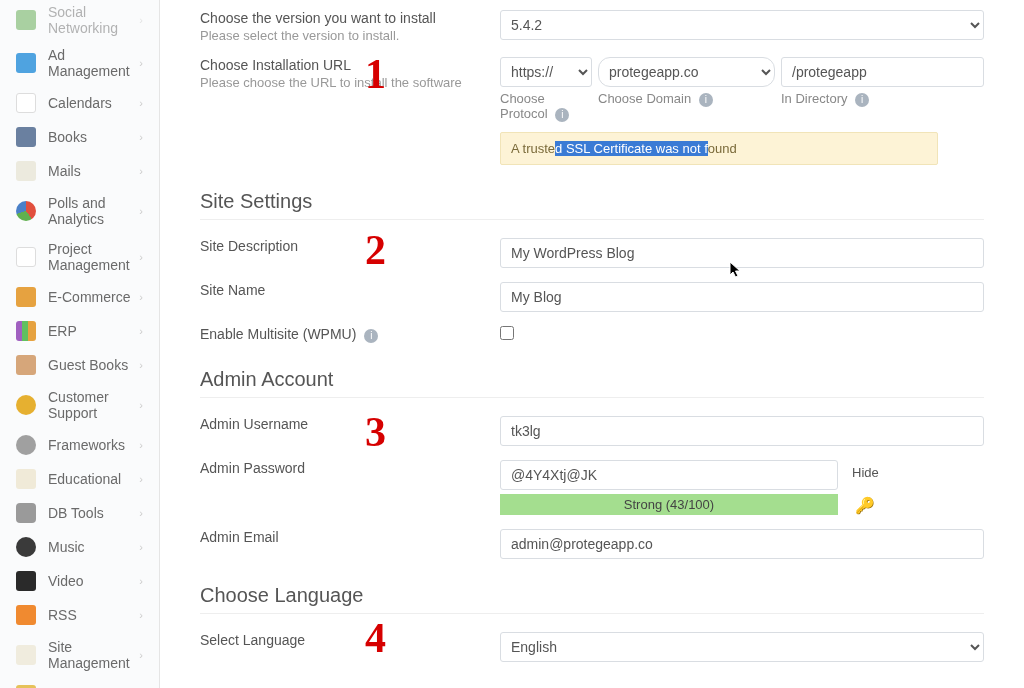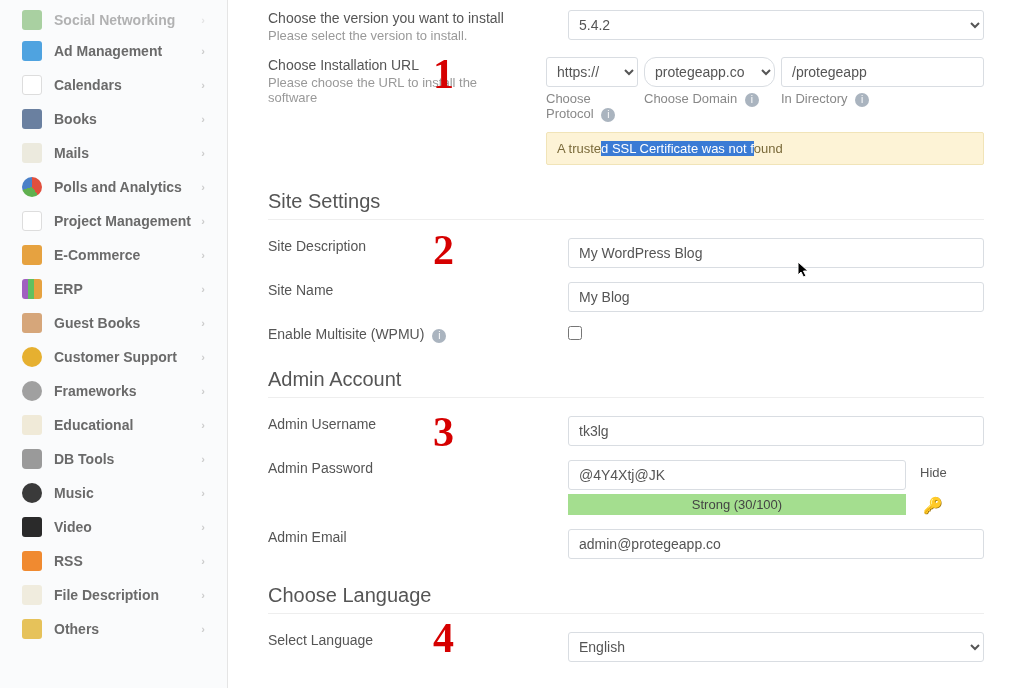--- a/index.html
+++ b/index.html
@@ -7,25 +7,24 @@
       font-family: -apple-system, BlinkMacSystemFont, "Segoe UI", Arial, sans-serif;
       font-size: 14px;
       color: #666;
       background: #fff;
       width: 1024px;
       height: 688px;
       overflow: hidden;
       display: flex;
     }
     .sidebar {
-      width: 228px;
+      width: 160px;
       background: #fafbfc;
       border-right: 1px solid #e5e5e5;
-      padding: 10px;
-      font-weight: bold;
+      padding: 4px;
     }
     .sidebar-item {
       display: flex;
       align-items: center;
       padding: 7px 12px;
       cursor: pointer;
       color: #6a6a6a;
       position: relative;
     }
     .sidebar-icon {
@@ -223,21 +222,21 @@
     <span class="sidebar-label">Video</span>
     <span class="sidebar-chevron">›</span>
   </div>
   <div class="sidebar-item">
     <span class="sidebar-icon" style="background:#f08a30;"></span>
     <span class="sidebar-label">RSS</span>
     <span class="sidebar-chevron">›</span>
   </div>
   <div class="sidebar-item">
     <span class="sidebar-icon" style="background:#f0ecde;"></span>
-    <span class="sidebar-label">File Description</span>
+    <span class="sidebar-label">Site Management</span>
     <span class="sidebar-chevron">›</span>
   </div>
   <div class="sidebar-item">
     <span class="sidebar-icon" style="background:#e6c25a;"></span>
     <span class="sidebar-label">Others</span>
     <span class="sidebar-chevron">›</span>
   </div>
 </div>
 
 <div class="main">
@@ -322,21 +321,21 @@
       <input type="text" value="tk3lg" style="">
     </div>
   </div>
 
   <div class="row">
     <div class="label-col label-title">Admin Password</div>
     <div class="input-col">
       <div class="pw-wrap">
         <div class="pw-left">
           <input type="text" value="@4Y4Xtj@JK" style="">
-          <div class="strength-bar">Strong (30/100)</div>
+          <div class="strength-bar">Strong (43/100)</div>
         </div>
         <div class="pw-side">
           <span style="cursor:pointer;color:#555;">Hide</span>
           <span class="key-ico" style="cursor:pointer;">🔑</span>
         </div>
       </div>
     </div>
   </div>
 
   <div class="row">

